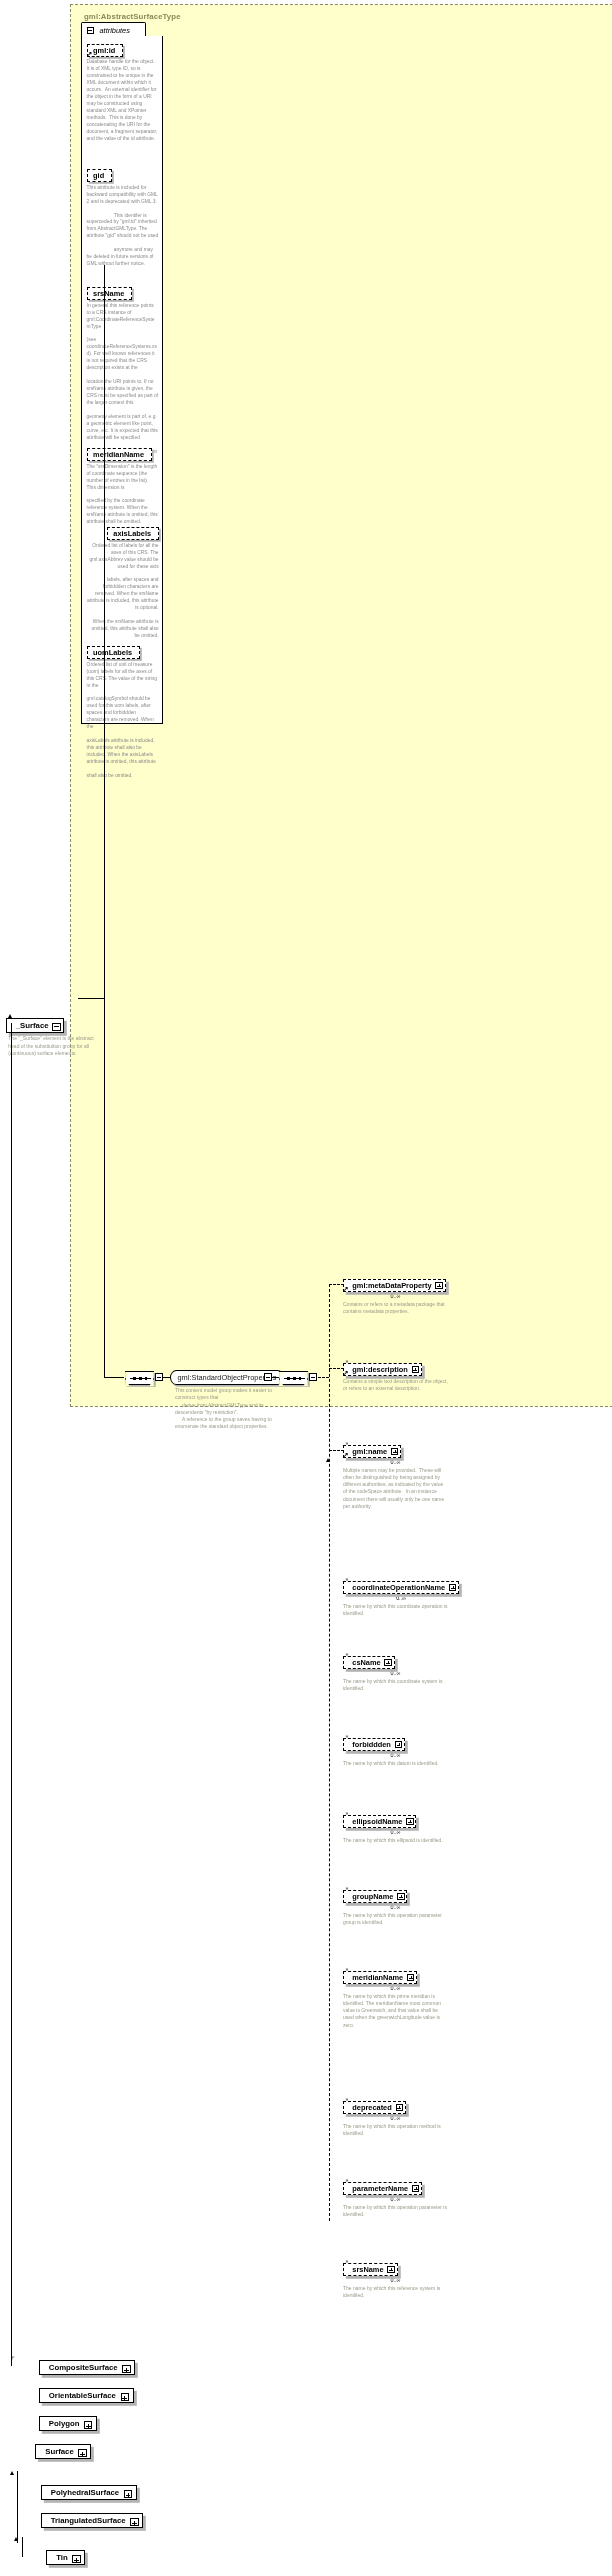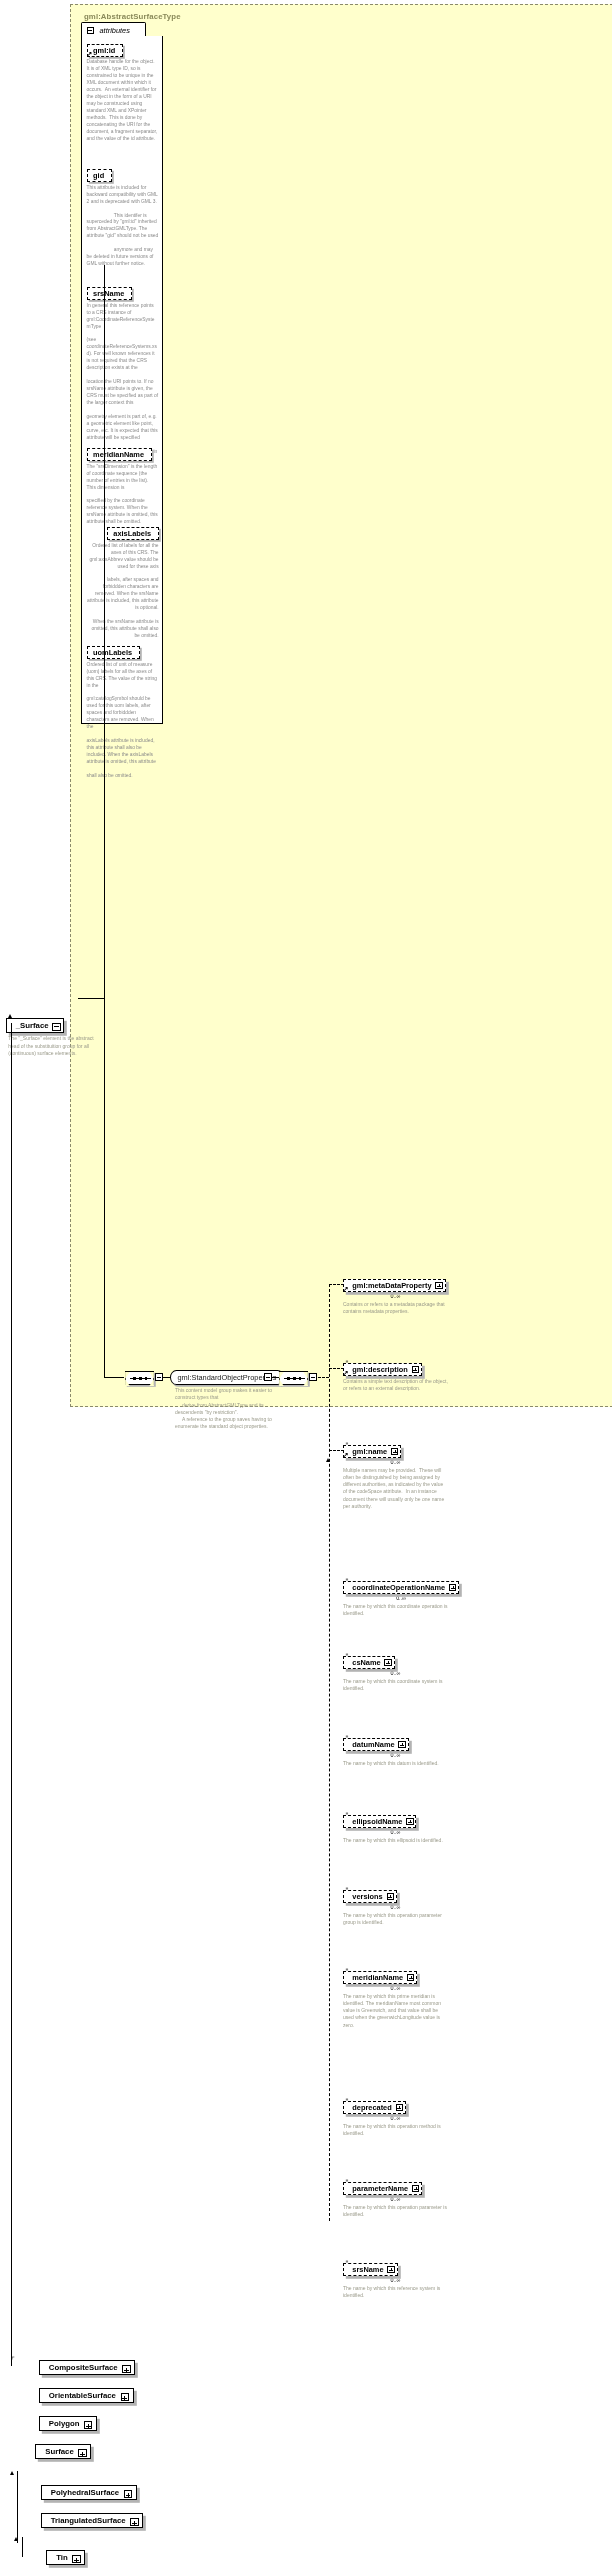--- a/index.html
+++ b/index.html
@@ -527,41 +527,41 @@
       <span>csName</span>
       <span class="plusbox"></span>
     </span>
     <span class="card">0..∞</span>
     <div class="edoc">The name by which this coordinate system is identified.</div>
   </div>
 
   <div class="elem" style="left:343px; top:1734px;">
     <span class="ebox">
       <span class="stack">≡</span>
-      <span>datumName</span>
+      <span>forbiddden</span>
       <span class="plusbox"></span>
     </span>
     <span class="card">0..∞</span>
     <div class="edoc">The name by which this datum is identified.</div>
   </div>
 
   <div class="elem" style="left:343px; top:1811px;">
     <span class="ebox">
       <span class="stack">≡</span>
       <span>ellipsoidName</span>
       <span class="plusbox"></span>
     </span>
     <span class="card">0..∞</span>
     <div class="edoc">The name by which this ellipsoid is identified.</div>
   </div>
 
   <div class="elem" style="left:343px; top:1886px;">
     <span class="ebox">
       <span class="stack">≡</span>
-      <span>versions</span>
+      <span>groupName</span>
       <span class="plusbox"></span>
     </span>
     <span class="card">0..∞</span>
     <div class="edoc">The name by which this operation parameter group is identified.</div>
   </div>
 
   <div class="elem" style="left:343px; top:1967px;">
     <span class="ebox">
       <span class="stack">≡</span>
       <span>meridianName</span>

